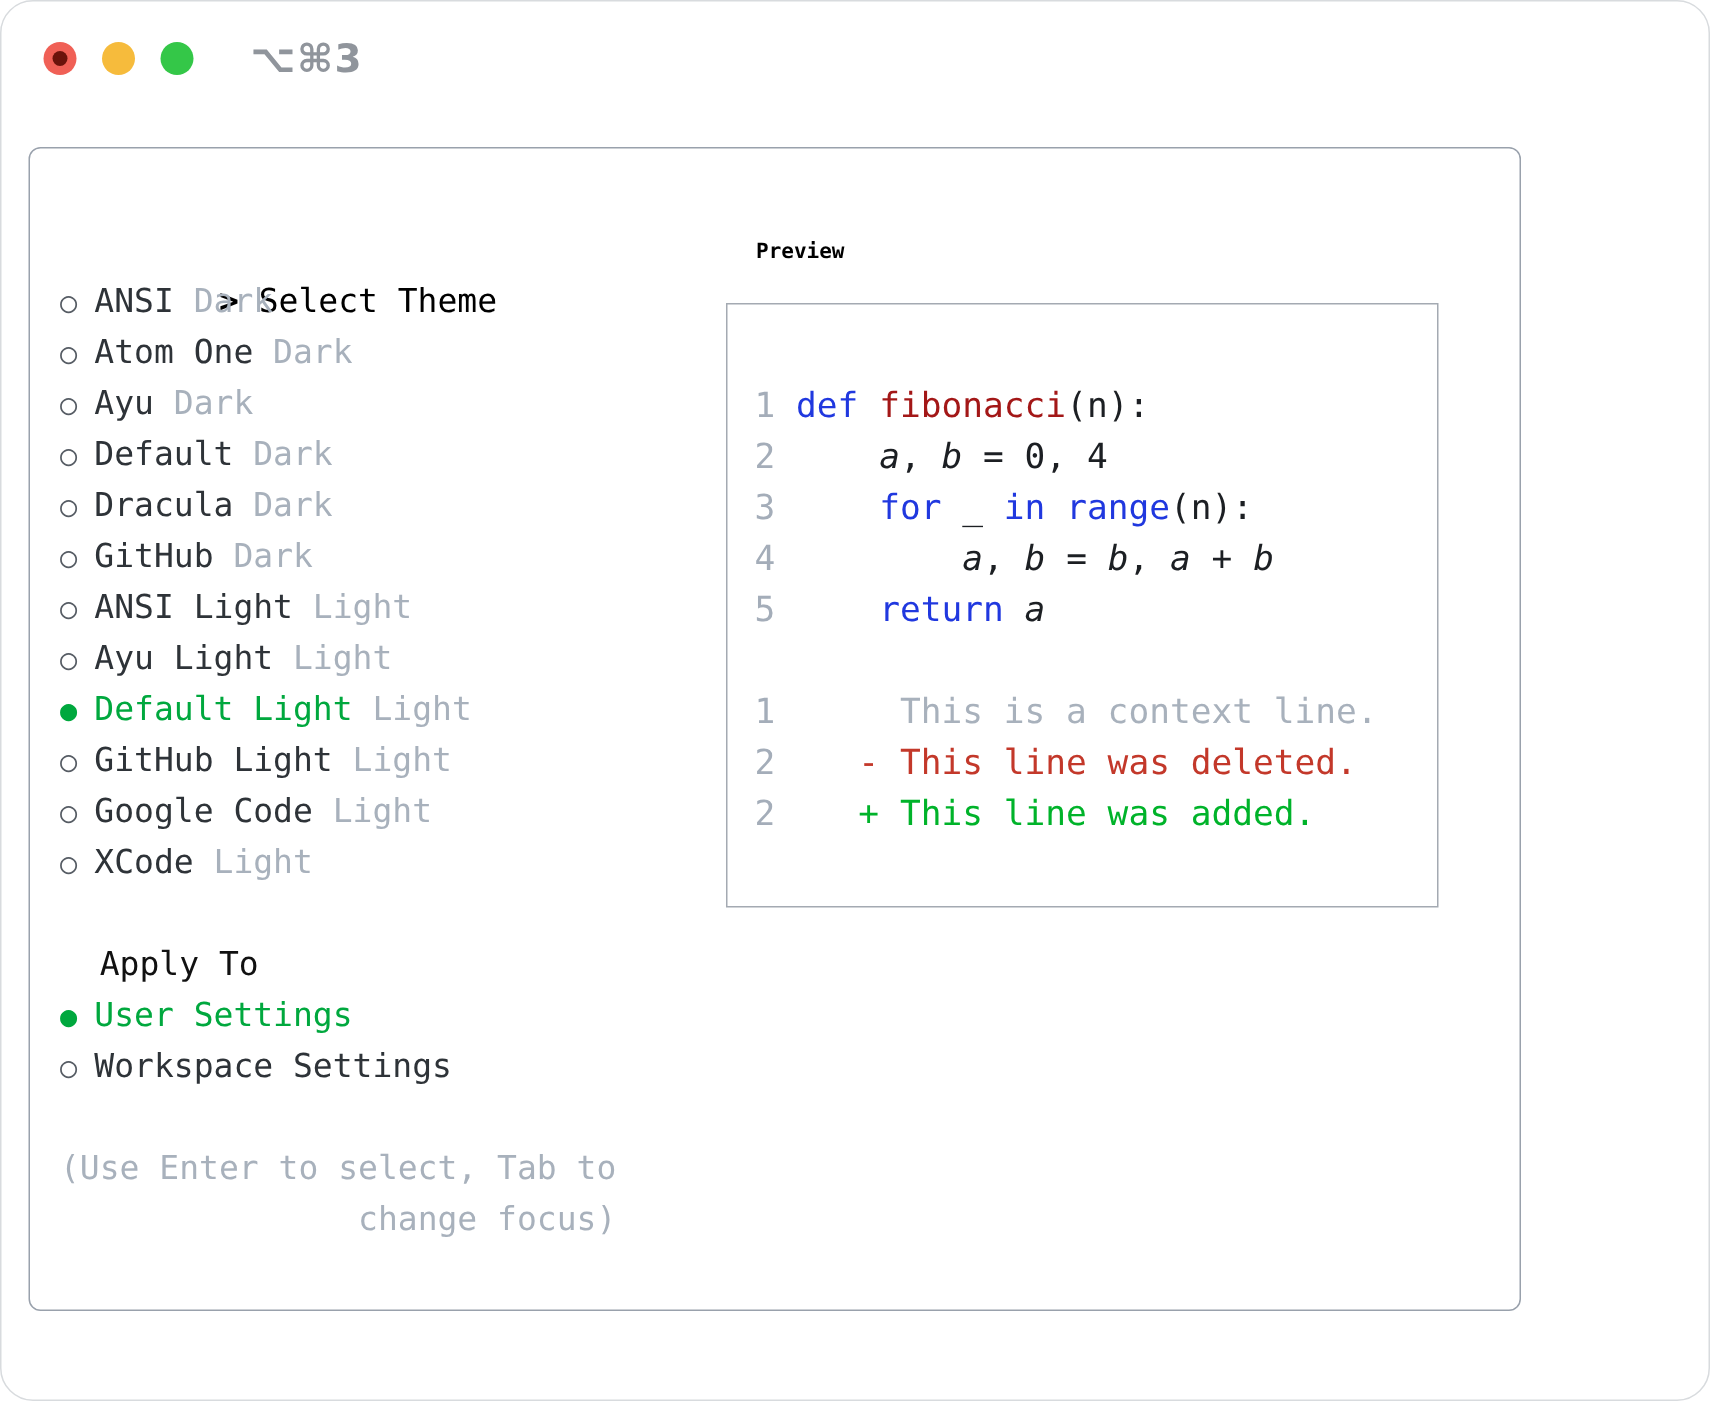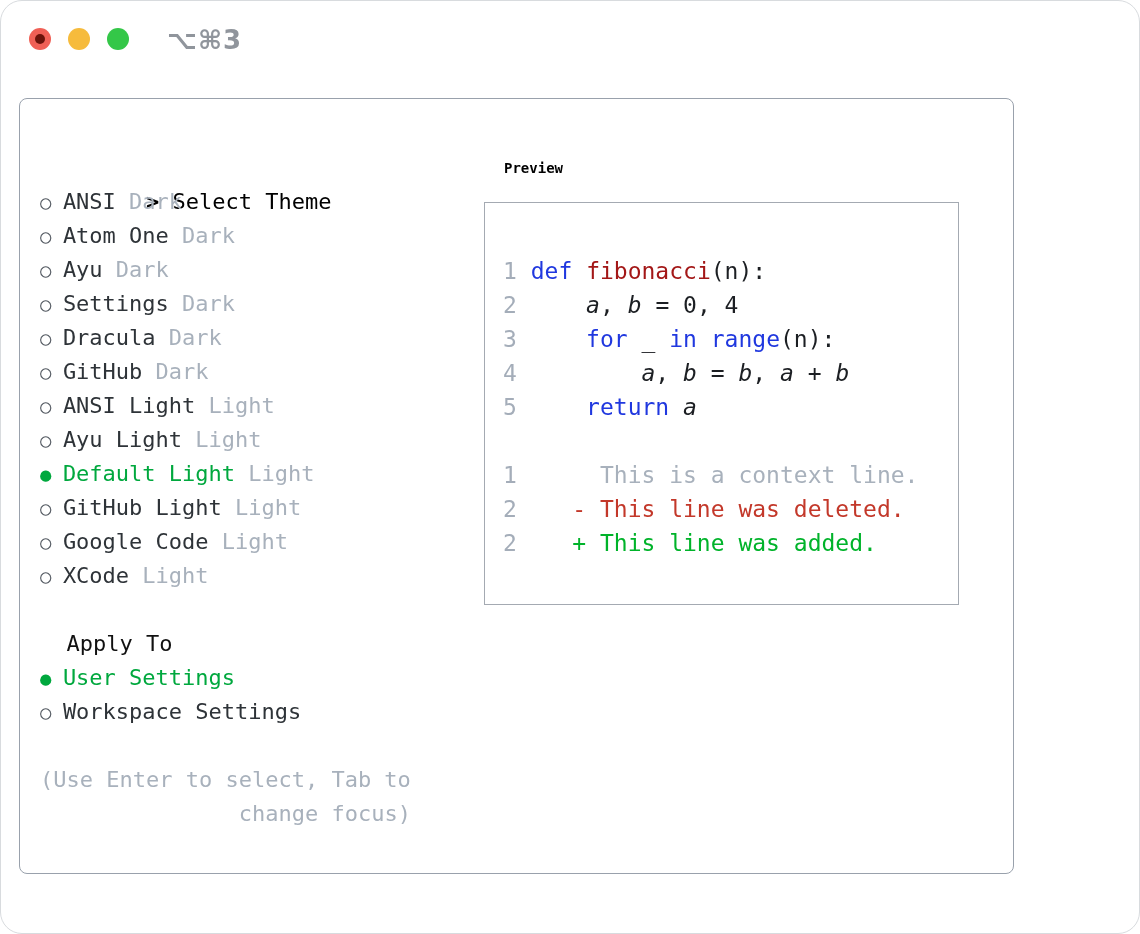--- a/index.html
+++ b/index.html
@@ -87,21 +87,21 @@
 
     <div class="left">
       <div class="row title-row">
         <span class="prompt">&gt;</span><span class="title">Select Theme</span>
       </div>
 
       <div id="theme-list">
           <div class="row theme-row"><span class="bullet">○</span><span class="name">ANSI</span><span class="variant">Dark</span></div>
           <div class="row theme-row"><span class="bullet">○</span><span class="name">Atom One</span><span class="variant">Dark</span></div>
           <div class="row theme-row"><span class="bullet">○</span><span class="name">Ayu</span><span class="variant">Dark</span></div>
-          <div class="row theme-row"><span class="bullet">○</span><span class="name">Settings</span><span class="variant">Dark</span></div>
+          <div class="row theme-row"><span class="bullet">○</span><span class="name">Default</span><span class="variant">Dark</span></div>
           <div class="row theme-row"><span class="bullet">○</span><span class="name">Dracula</span><span class="variant">Dark</span></div>
           <div class="row theme-row"><span class="bullet">○</span><span class="name">GitHub</span><span class="variant">Dark</span></div>
           <div class="row theme-row"><span class="bullet">○</span><span class="name">ANSI Light</span><span class="variant">Light</span></div>
           <div class="row theme-row"><span class="bullet">○</span><span class="name">Ayu Light</span><span class="variant">Light</span></div>
           <div class="row theme-row sel"><span class="bullet">●</span><span class="name">Default Light</span><span class="variant">Light</span></div>
           <div class="row theme-row"><span class="bullet">○</span><span class="name">GitHub Light</span><span class="variant">Light</span></div>
           <div class="row theme-row"><span class="bullet">○</span><span class="name">Google Code</span><span class="variant">Light</span></div>
           <div class="row theme-row"><span class="bullet">○</span><span class="name">XCode</span><span class="variant">Light</span></div>
         </div>
 

